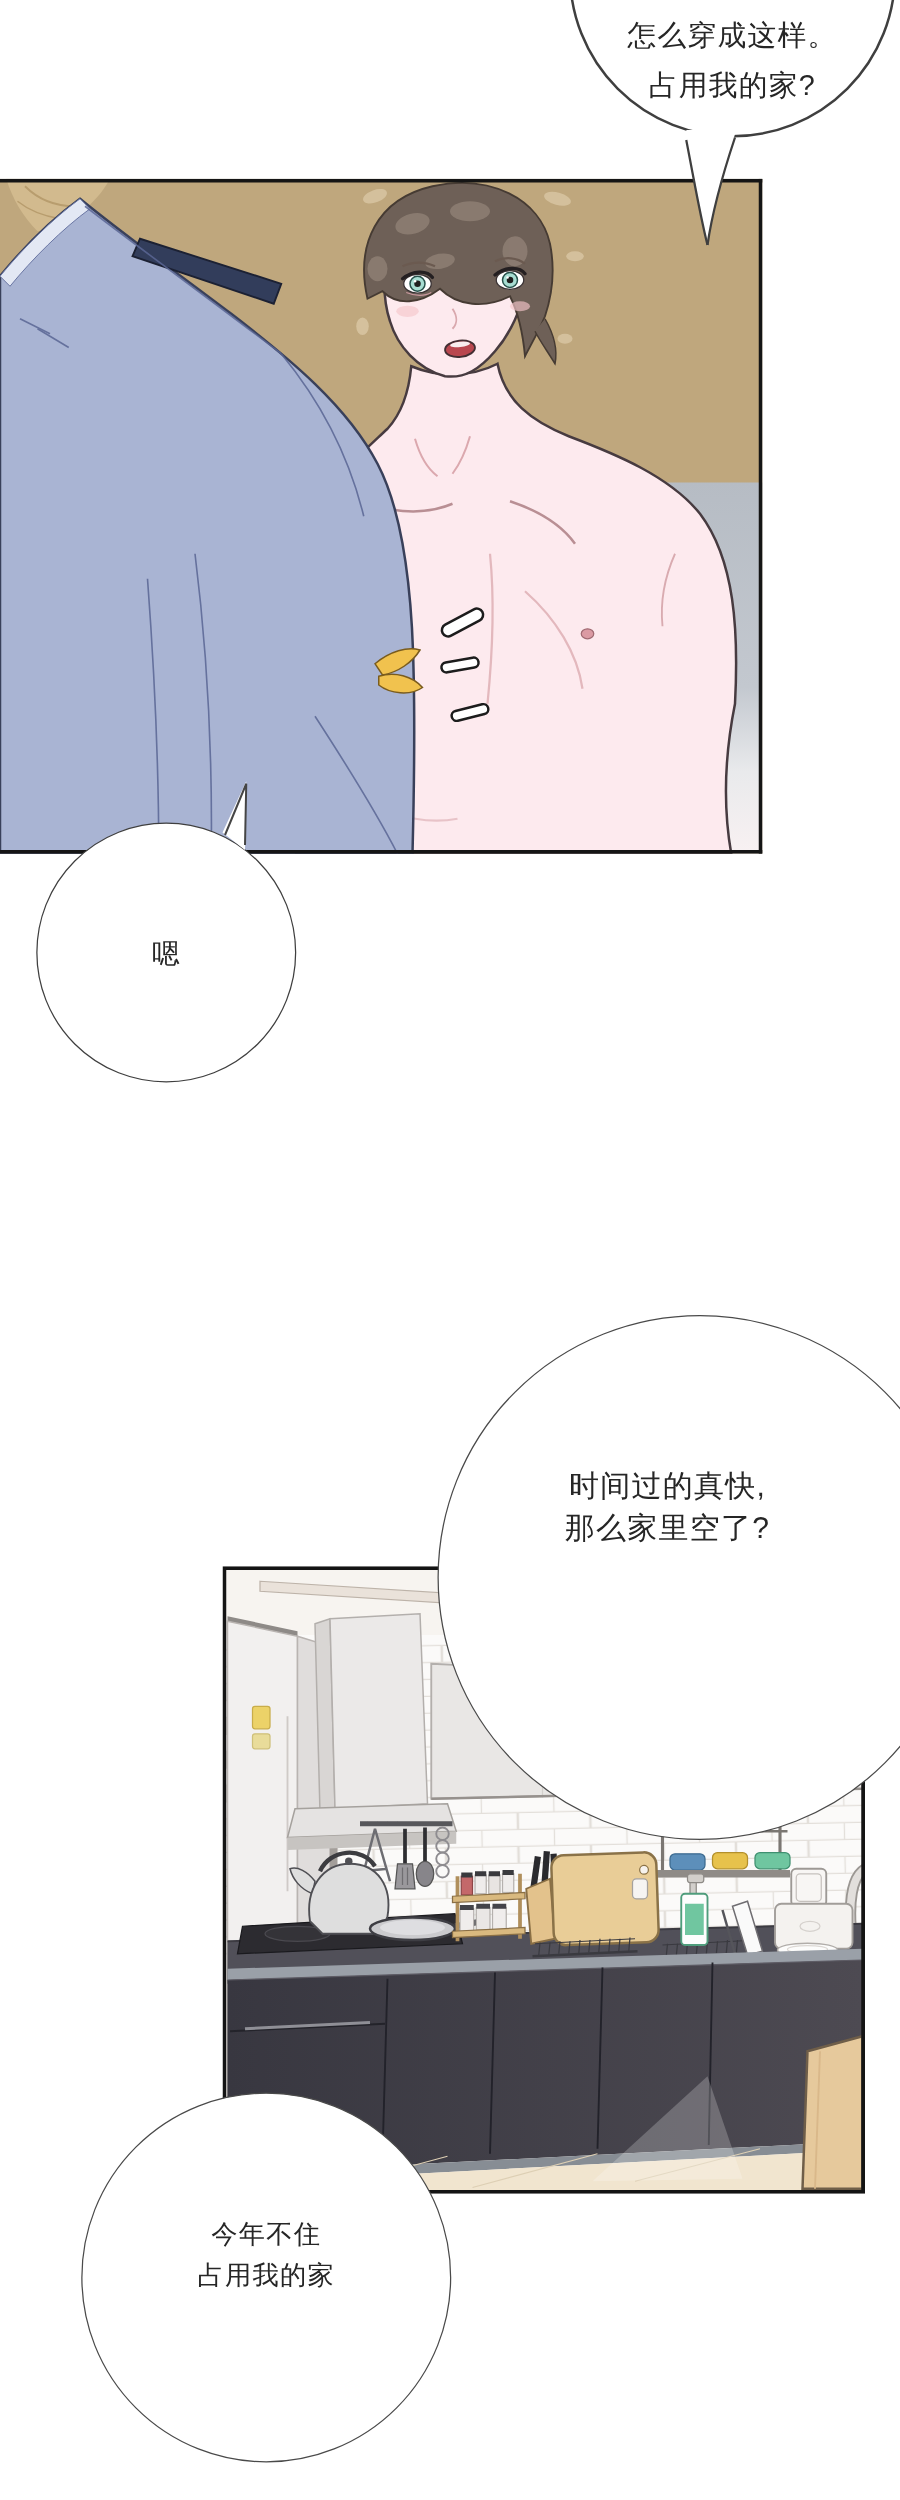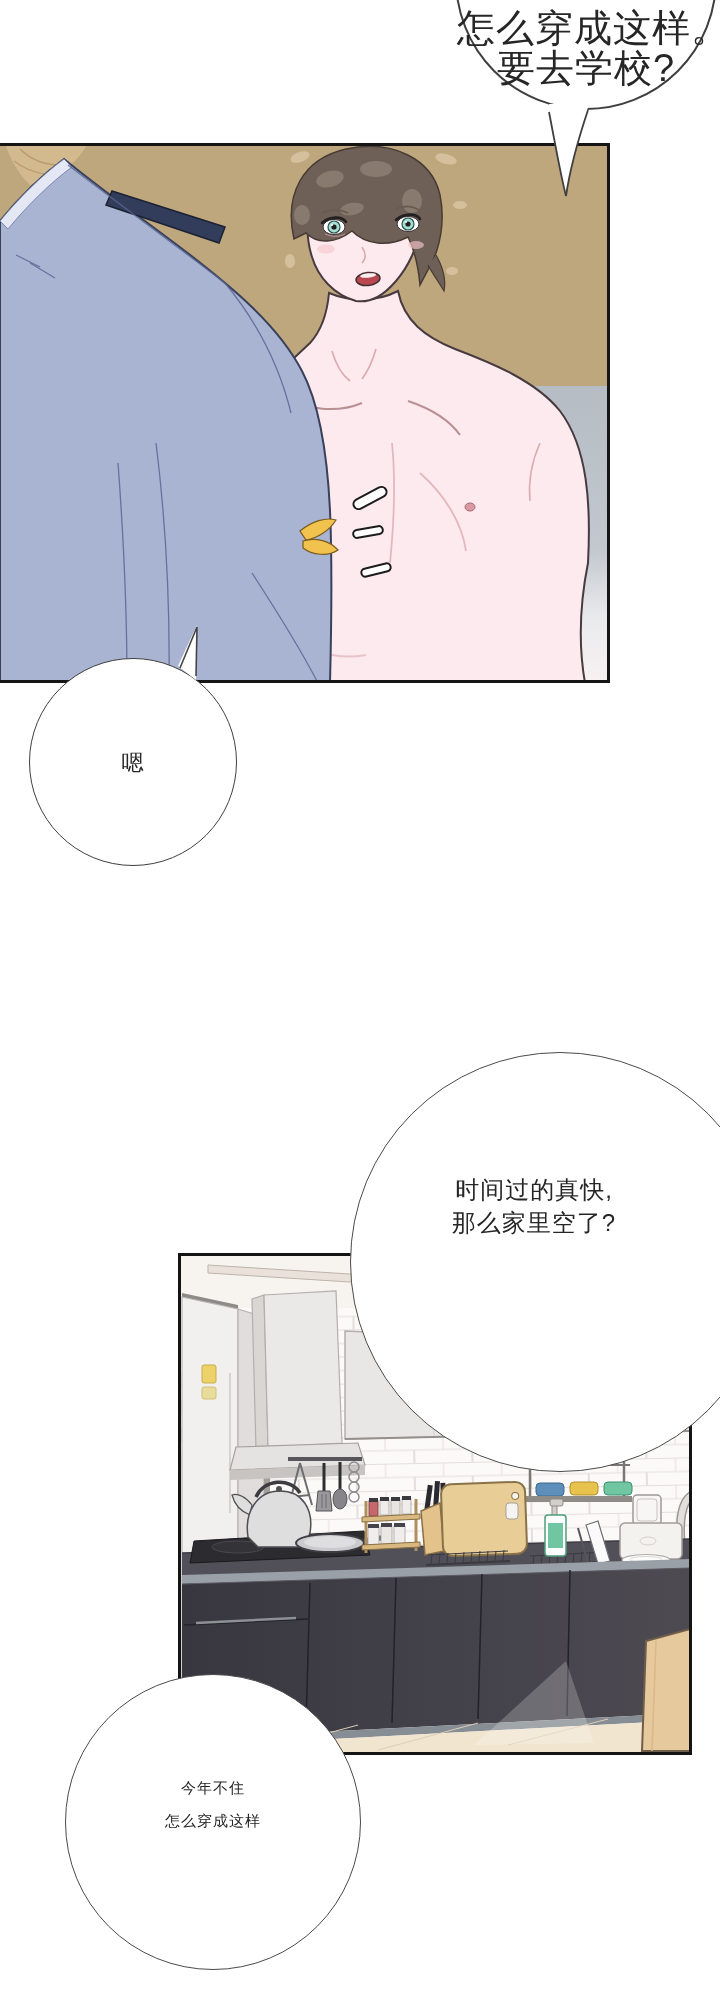--- a/index.html
+++ b/index.html
@@ -13,27 +13,27 @@
   .bubble{
     position:absolute;z-index:5;background:#ffffff;border:2px solid #3f3f3f;
     border-radius:50%;box-sizing:border-box;
   }
   .bubble .btext{
     position:absolute;left:0;right:0;text-align:center;
     color:#262626;letter-spacing:1px;
   }
   .bubble .line{white-space:nowrap;}
   #bubble-top{left:455px;top:-152px;width:262px;height:262px;}
-  #bubble-top .btext{top:158px;font-size:38px;line-height:40px;text-align:center;}
+  #bubble-top .btext{top:158px;font-size:23px;line-height:40px;text-align:center;}
   #bubble-reply{left:29px;top:658px;width:208px;height:208px;border-width:1.5px;}
   #bubble-reply .btext{top:90px;font-size:22px;line-height:28px;}
   #bubble-middle{left:350px;top:1052px;width:420px;height:420px;border-width:1.5px;border-color:#4a4a4a;}
   #bubble-middle .btext{top:120px;font-size:24px;line-height:33px;transform:translateX(-26px);}
   #bubble-bottom{left:65px;top:1674px;width:296px;height:296px;border-width:1.5px;border-color:#4a4a4a;}
-  #bubble-bottom .btext{top:96px;font-size:15px;line-height:33px;}
+  #bubble-bottom .btext{top:96px;font-size:21px;line-height:33px;font-family:Liberation Serif, serif;}
   #tails{position:absolute;left:0;top:0;z-index:6;pointer-events:none;}
 </style>
 </head>
 <body>
 
 <div class="panel" id="panel-1" style="left:0;top:143px;width:610px;height:540px;">
 <svg width="610" height="540" viewBox="0 0 610 540">
   <defs>
     <linearGradient id="grayband" x1="0" y1="0" x2="0" y2="1">
       <stop offset="0" stop-color="#b6bcc4"></stop>
@@ -358,41 +358,41 @@
     <line x1="478" y1="388" x2="474" y2="498" stroke="#d9b88a" stroke-width="1.5"></line>
   </g>
 
   <rect x="1.5" y="1.5" width="511" height="499" fill="none" stroke="#141414" stroke-width="3"></rect>
 </svg>
 </div>
 
 <div class="bubble" id="bubble-top">
   <div class="btext">
     <div class="line">怎么穿成这样。</div>
-    <div class="line">要去学校?</div>
+    <div class="line">占用我的家?</div>
   </div>
 </div>
 
 <div class="bubble" id="bubble-reply">
   <div class="btext">
     <div class="line">嗯</div>
   </div>
 </div>
 
 <div class="bubble" id="bubble-middle">
   <div class="btext">
     <div class="line">时间过的真快,</div>
     <div class="line">那么家里空了?</div>
   </div>
 </div>
 
 <div class="bubble" id="bubble-bottom">
   <div class="btext">
     <div class="line">今年不住</div>
-    <div class="line">怎么穿成这样</div>
+    <div class="line">占用我的家</div>
   </div>
 </div>
 
 <svg id="tails" width="720" height="2000" viewBox="0 0 720 2000">
   <g>
     <path d="M 549,104 C 556,146 560,170 566,196 C 570,168 578,140 589,104 Z" fill="#ffffff"></path>
     <path d="M 549,112 C 556,148 560,172 566,196" stroke="#3f3f3f" stroke-width="1.8" fill="none"></path>
     <path d="M 566,196 C 570,168 578,140 588,110" stroke="#3f3f3f" stroke-width="1.8" fill="none"></path>
   </g>
   <g>

